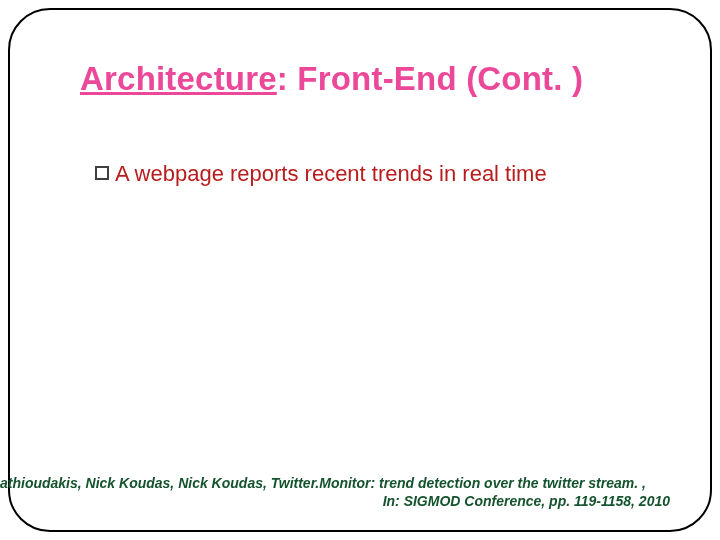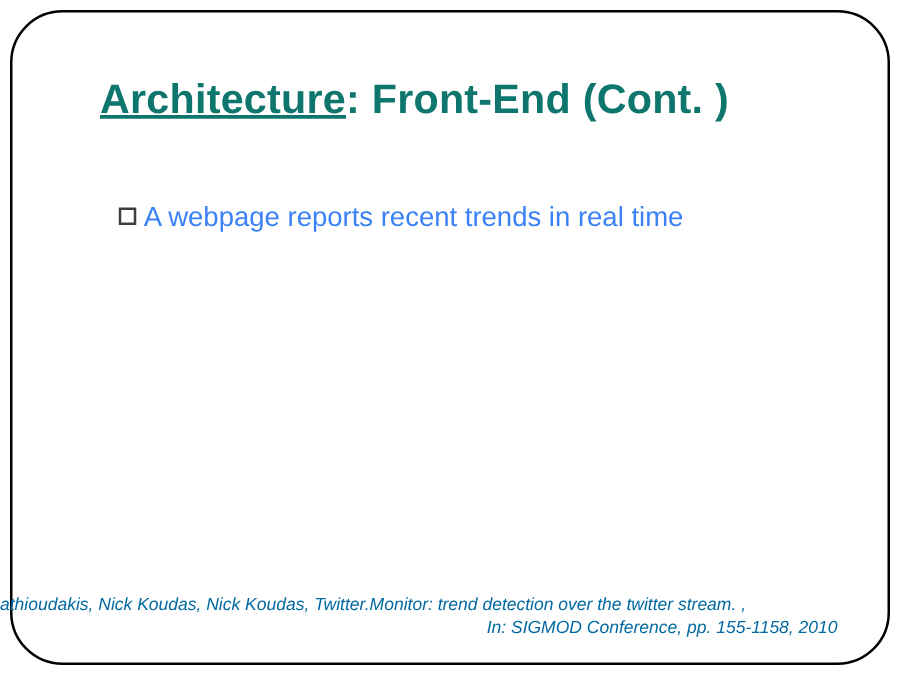--- a/index.html
+++ b/index.html
@@ -19,38 +19,38 @@
     bottom: 8px;
     border: 2px solid #000;
     border-radius: 42px;
   }
   .title {
     position: absolute;
     top: 60px;
     left: 80px;
     right: 60px;
     font-size: 33px;
-    color: #0f766e;
+    color: #ec4899;
     font-weight: normal;
     letter-spacing: 0.2px;
   }
   .title .udl {
     text-decoration: underline;
     font-weight: bold;
   }
   .title .bold {
     font-weight: bold;
   }
   .body {
     position: absolute;
     top: 160px;
     left: 95px;
     right: 70px;
     font-size: 22px;
-    color: #3b82f6;
+    color: #b91c1c;
     line-height: 1.28;
   }
   .bullet {
     display: flex;
     align-items: flex-start;
     margin-bottom: 2px;
   }
   .bullet .sq {
     display: inline-block;
     width: 14px;
@@ -63,22 +63,23 @@
   .bullet .txt {
     flex: 1;
   }
   .citation {
     position: absolute;
     bottom: 30px;
     left: 0;
     right: 20px;
     font-size: 14px;
     font-style: italic;
-    color: #0369a1;
+    color: #14532d;
     line-height: 1.3;
+    font-weight: bold;
   }
   .citation .line1 {
     white-space: nowrap;
   }
   .citation .line2 {
     text-align: right;
     padding-right: 30px;
   }
 </style>
 </head>
@@ -92,14 +93,14 @@
 
 <div class="body">
   <div class="bullet">
     <span class="sq"></span>
     <span class="txt">A webpage reports recent trends in real time</span>
   </div>
 </div>
 
 <div class="citation">
   <div class="line1">athioudakis, Nick Koudas, Nick Koudas, Twitter.Monitor: trend detection over the twitter stream. ,</div>
-  <div class="line2">In: SIGMOD Conference, pp. 155-1158, 2010</div>
+  <div class="line2">In: SIGMOD Conference, pp. 119-1158, 2010</div>
 </div>
 
 </body></html>

